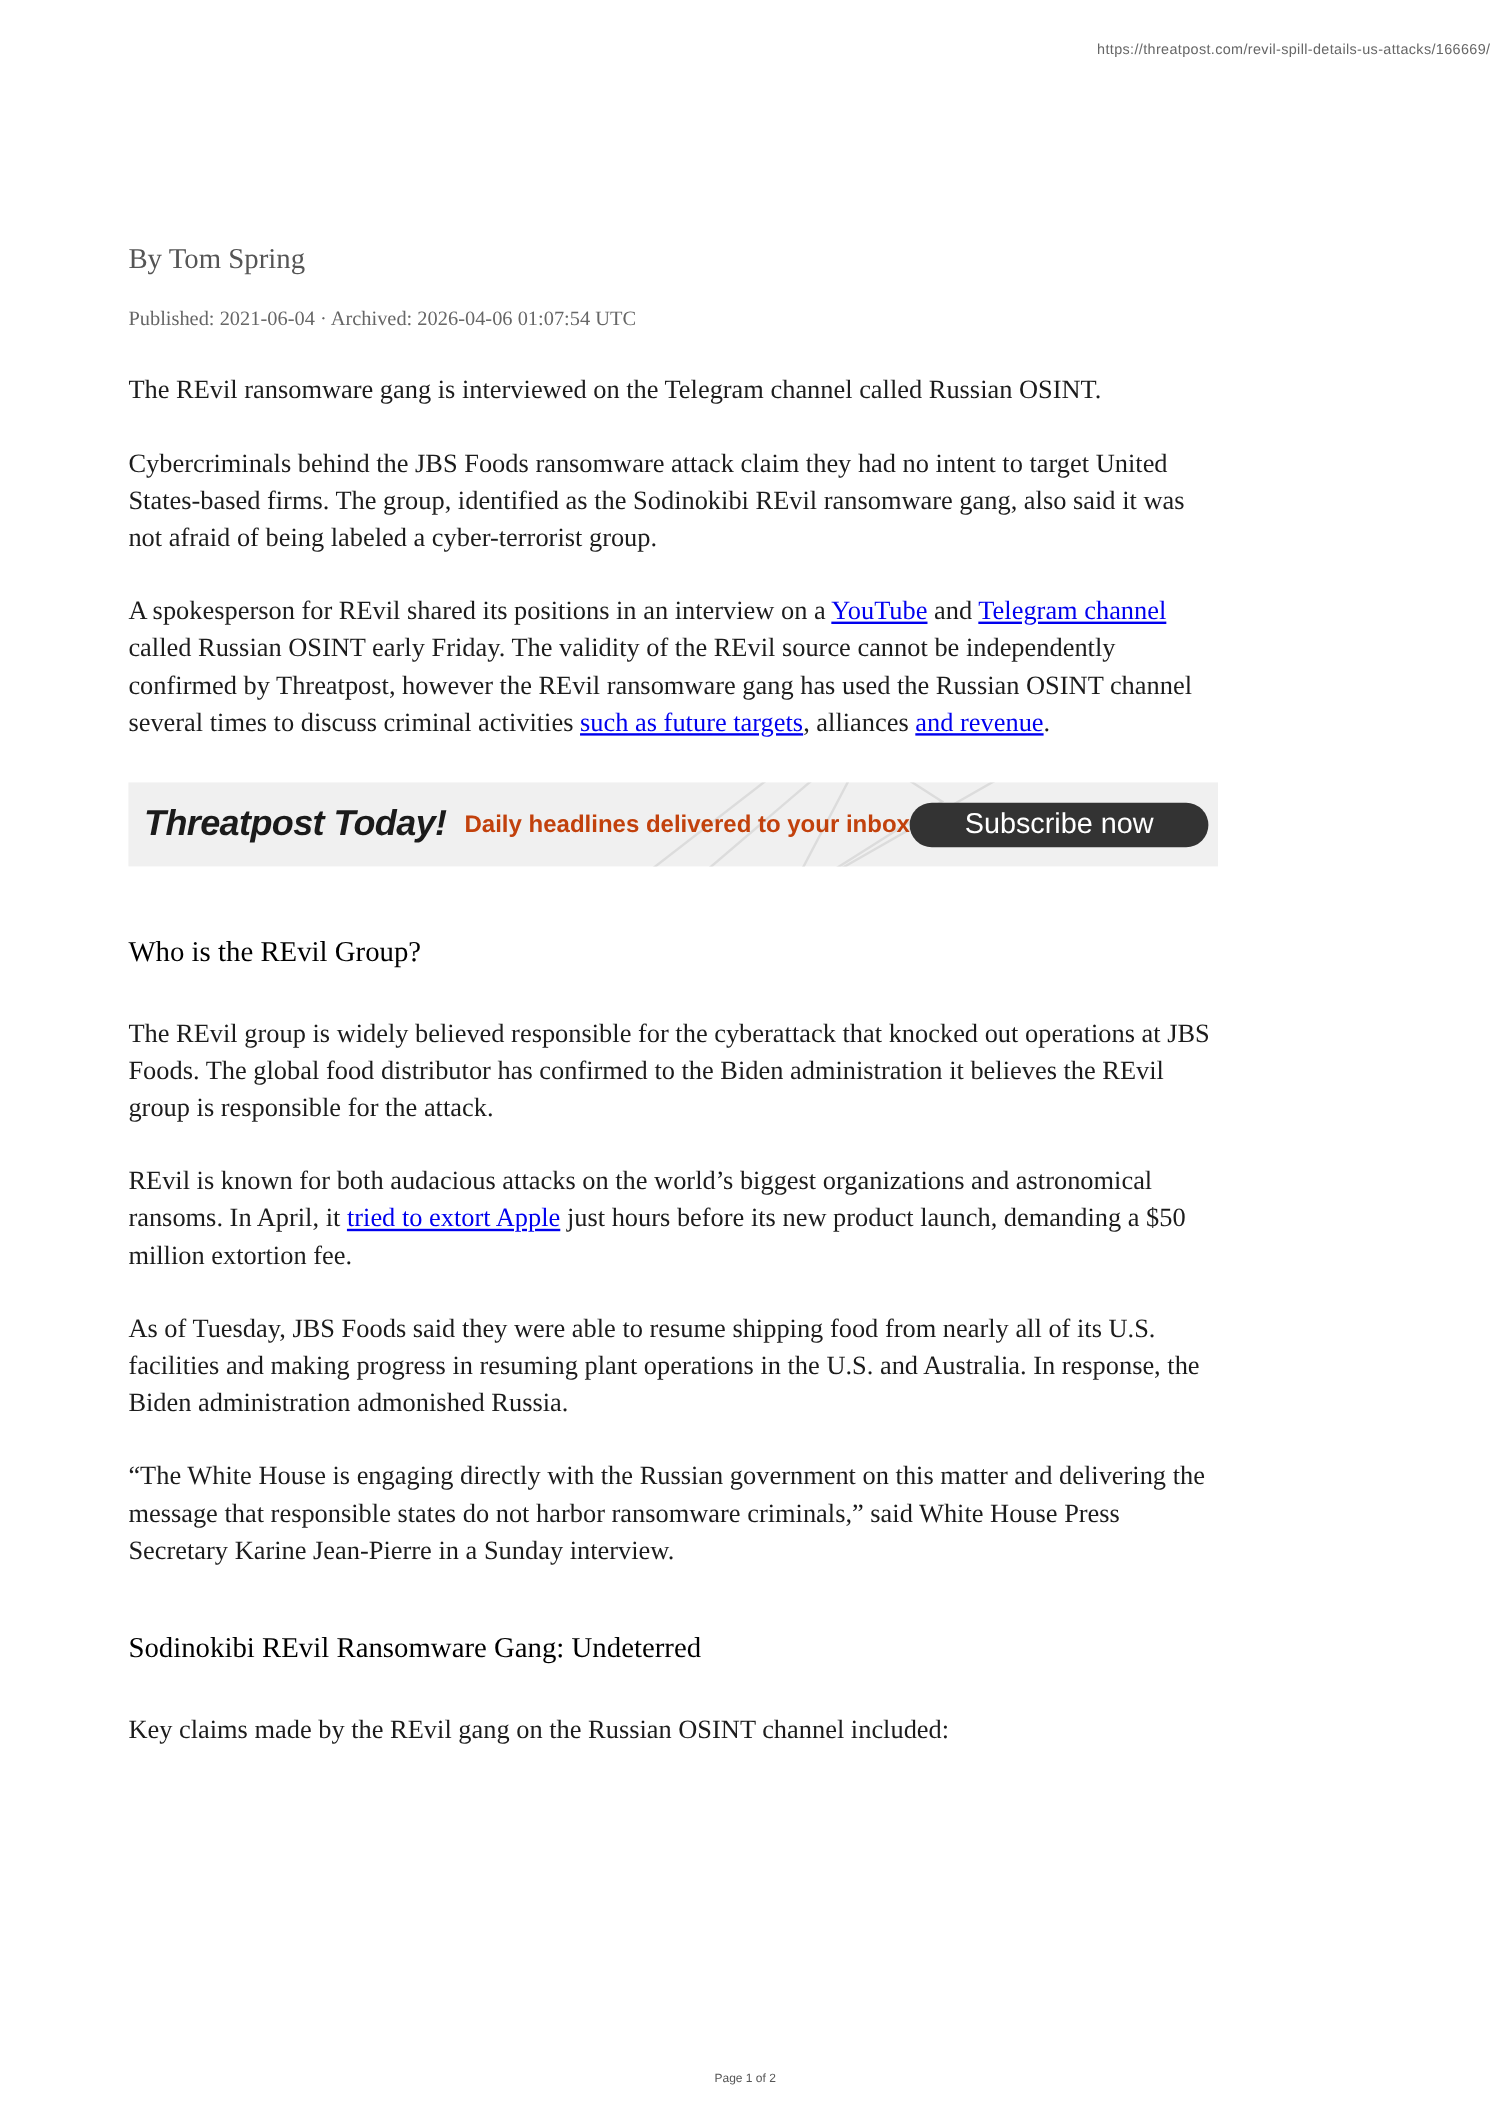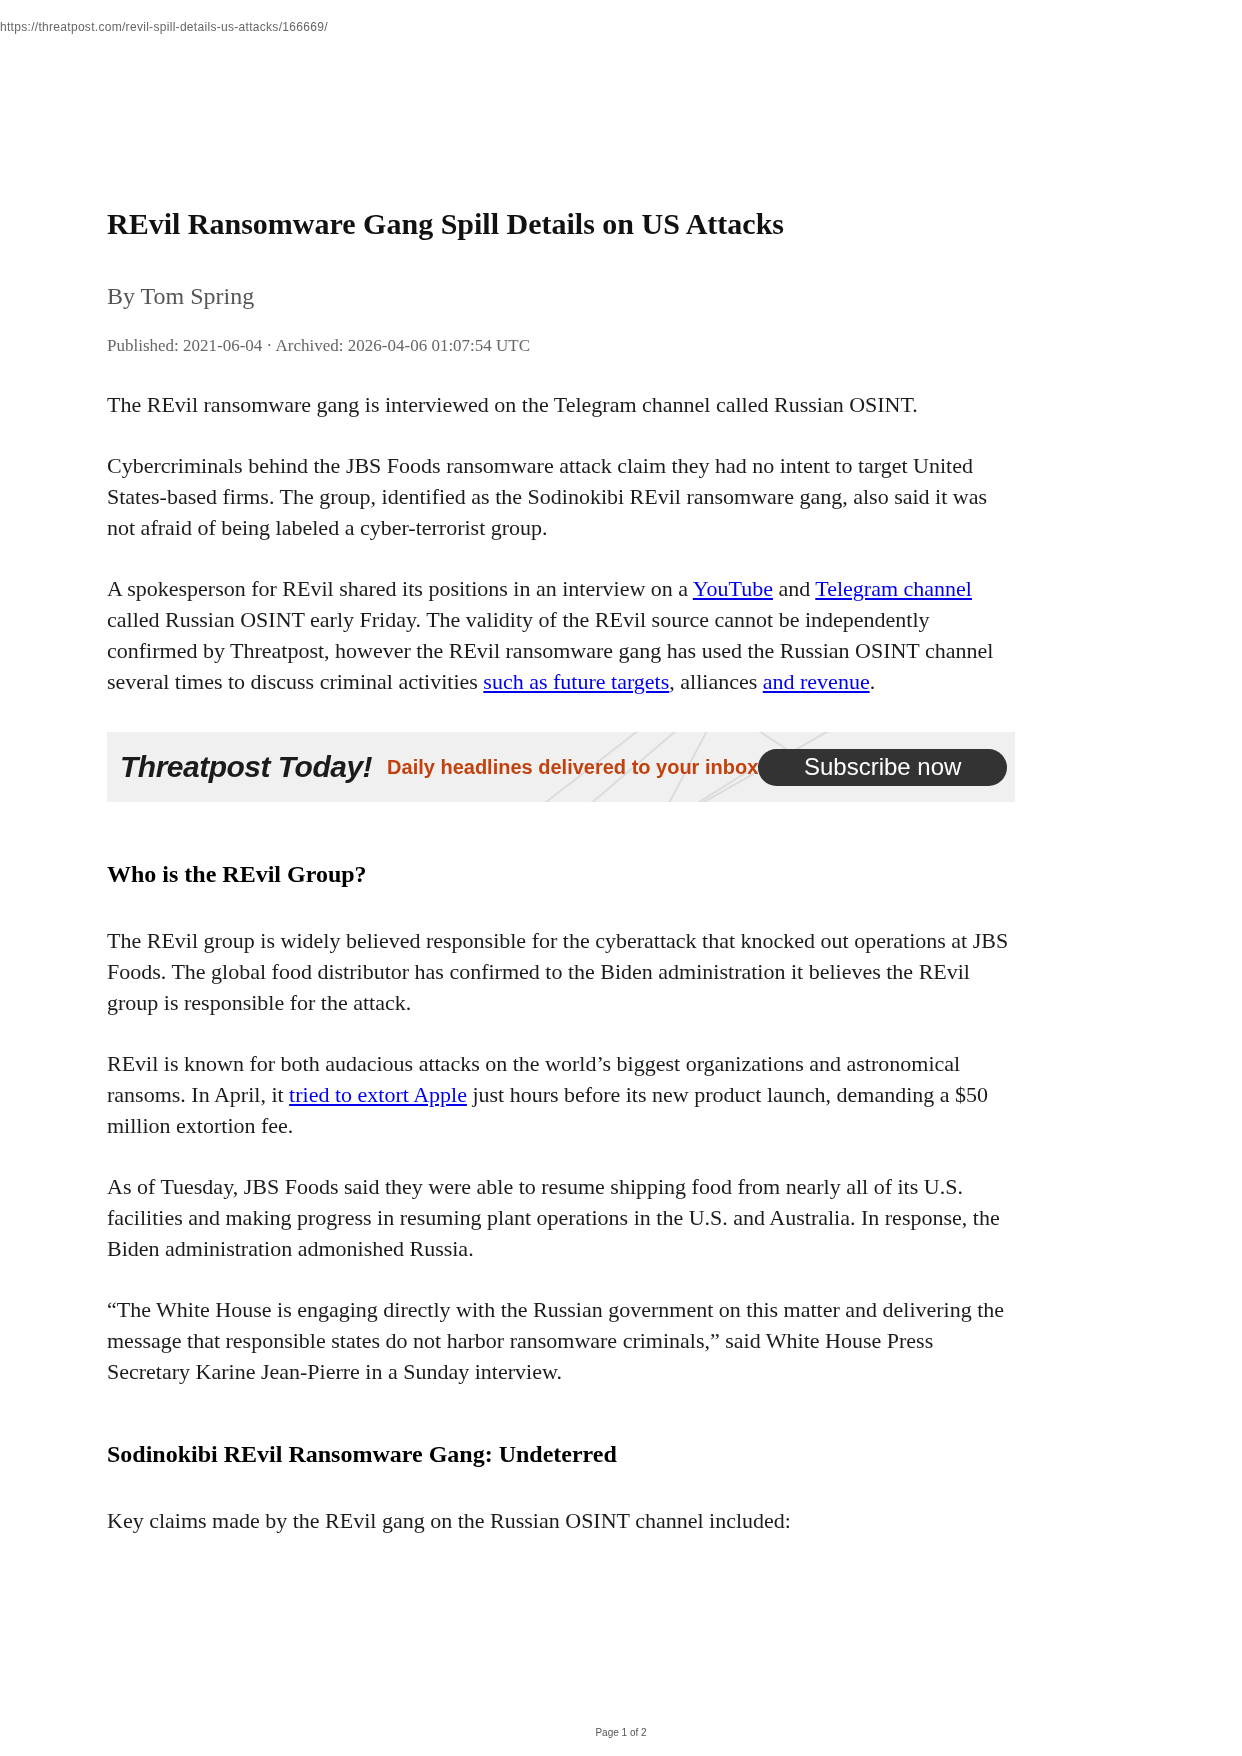--- a/index.html
+++ b/index.html
@@ -5,22 +5,22 @@
   * { box-sizing: border-box; }
   html, body { margin: 0; padding: 0; }
   body {
     width: 1242px; height: 1756px;
     background: #ffffff;
     position: relative;
     overflow: hidden;
     font-family: "Liberation Serif", serif;
   }
   .url-header {
-    position: absolute; top: 20px; left: 0; width: 100%;
-    text-align: left;
+    position: absolute; top: 34px; left: 0; width: 100%;
+    text-align: right;
     font-family: "Liberation Sans", sans-serif;
     font-size: 12px; color: #666; letter-spacing: 0.3px;
   }
   .content {
     margin: 0 227px 0 107px;
     padding-top: 205px;
     display: flex; flex-direction: column;
   }
   h1 {
     font-size: 30px; line-height: 38px; font-weight: bold;
@@ -33,21 +33,21 @@
   .dateline {
     font-size: 17px; line-height: 22px; color: #666;
     margin: 0 0 32px 0;
   }
   .sections { display: flex; flex-direction: column; }
   .sections p {
     font-size: 22px; line-height: 31px; color: #1c1c1c;
     margin: 0 0 30px 0;
   }
   .sections h2 {
-    font-size: 24px; line-height: 30px; font-weight: bold; color: #000;
+    font-size: 24px; line-height: 30px; font-weight: normal; color: #000;
     margin: 22px 0 36px 0;
   }
   a.link { color: #0000ee; text-decoration: underline; cursor: pointer; }
   .banner {
     height: 70px; margin: 5px 0 35px 0;
     background: #f0f0f0;
     display: flex; align-items: center;
     padding: 0 8px 0 13px;
     position: relative; overflow: hidden;
     flex: none;
@@ -85,21 +85,20 @@
     font-family: "Liberation Sans", sans-serif;
     font-size: 10px; color: #555;
   }
 </style>
 </head>
 <body>
 
 <div class="url-header">https://threatpost.com/revil-spill-details-us-attacks/166669/</div>
 
 <div class="content">
-  <h1>REvil Ransomware Gang Spill Details on US Attacks</h1>
   <div class="byline">By Tom Spring</div>
   <div class="dateline">Published: 2021-06-04 · Archived: 2026-04-06 01:07:54 UTC</div>
 
   <div class="sections" id="intro-sections">
       <p>The REvil ransomware gang is interviewed on the Telegram channel called Russian OSINT.</p>
       <p>Cybercriminals behind the JBS Foods ransomware attack claim they had no intent to target United States-based firms. The group, identified as the Sodinokibi REvil ransomware gang, also said it was not afraid of being labeled a cyber-terrorist group.</p>
       <p>A spokesperson for REvil shared its positions in an interview on a <a class="link" href="#">YouTube</a> and <a class="link" href="#">Telegram channel</a> called Russian OSINT early Friday. The validity of the REvil source cannot be independently confirmed by Threatpost, however the REvil ransomware gang has used the Russian OSINT channel several times to discuss criminal activities <a class="link" href="#">such as future targets</a>, alliances <a class="link" href="#">and revenue</a>.</p>
     </div>
 
   <div class="banner">

